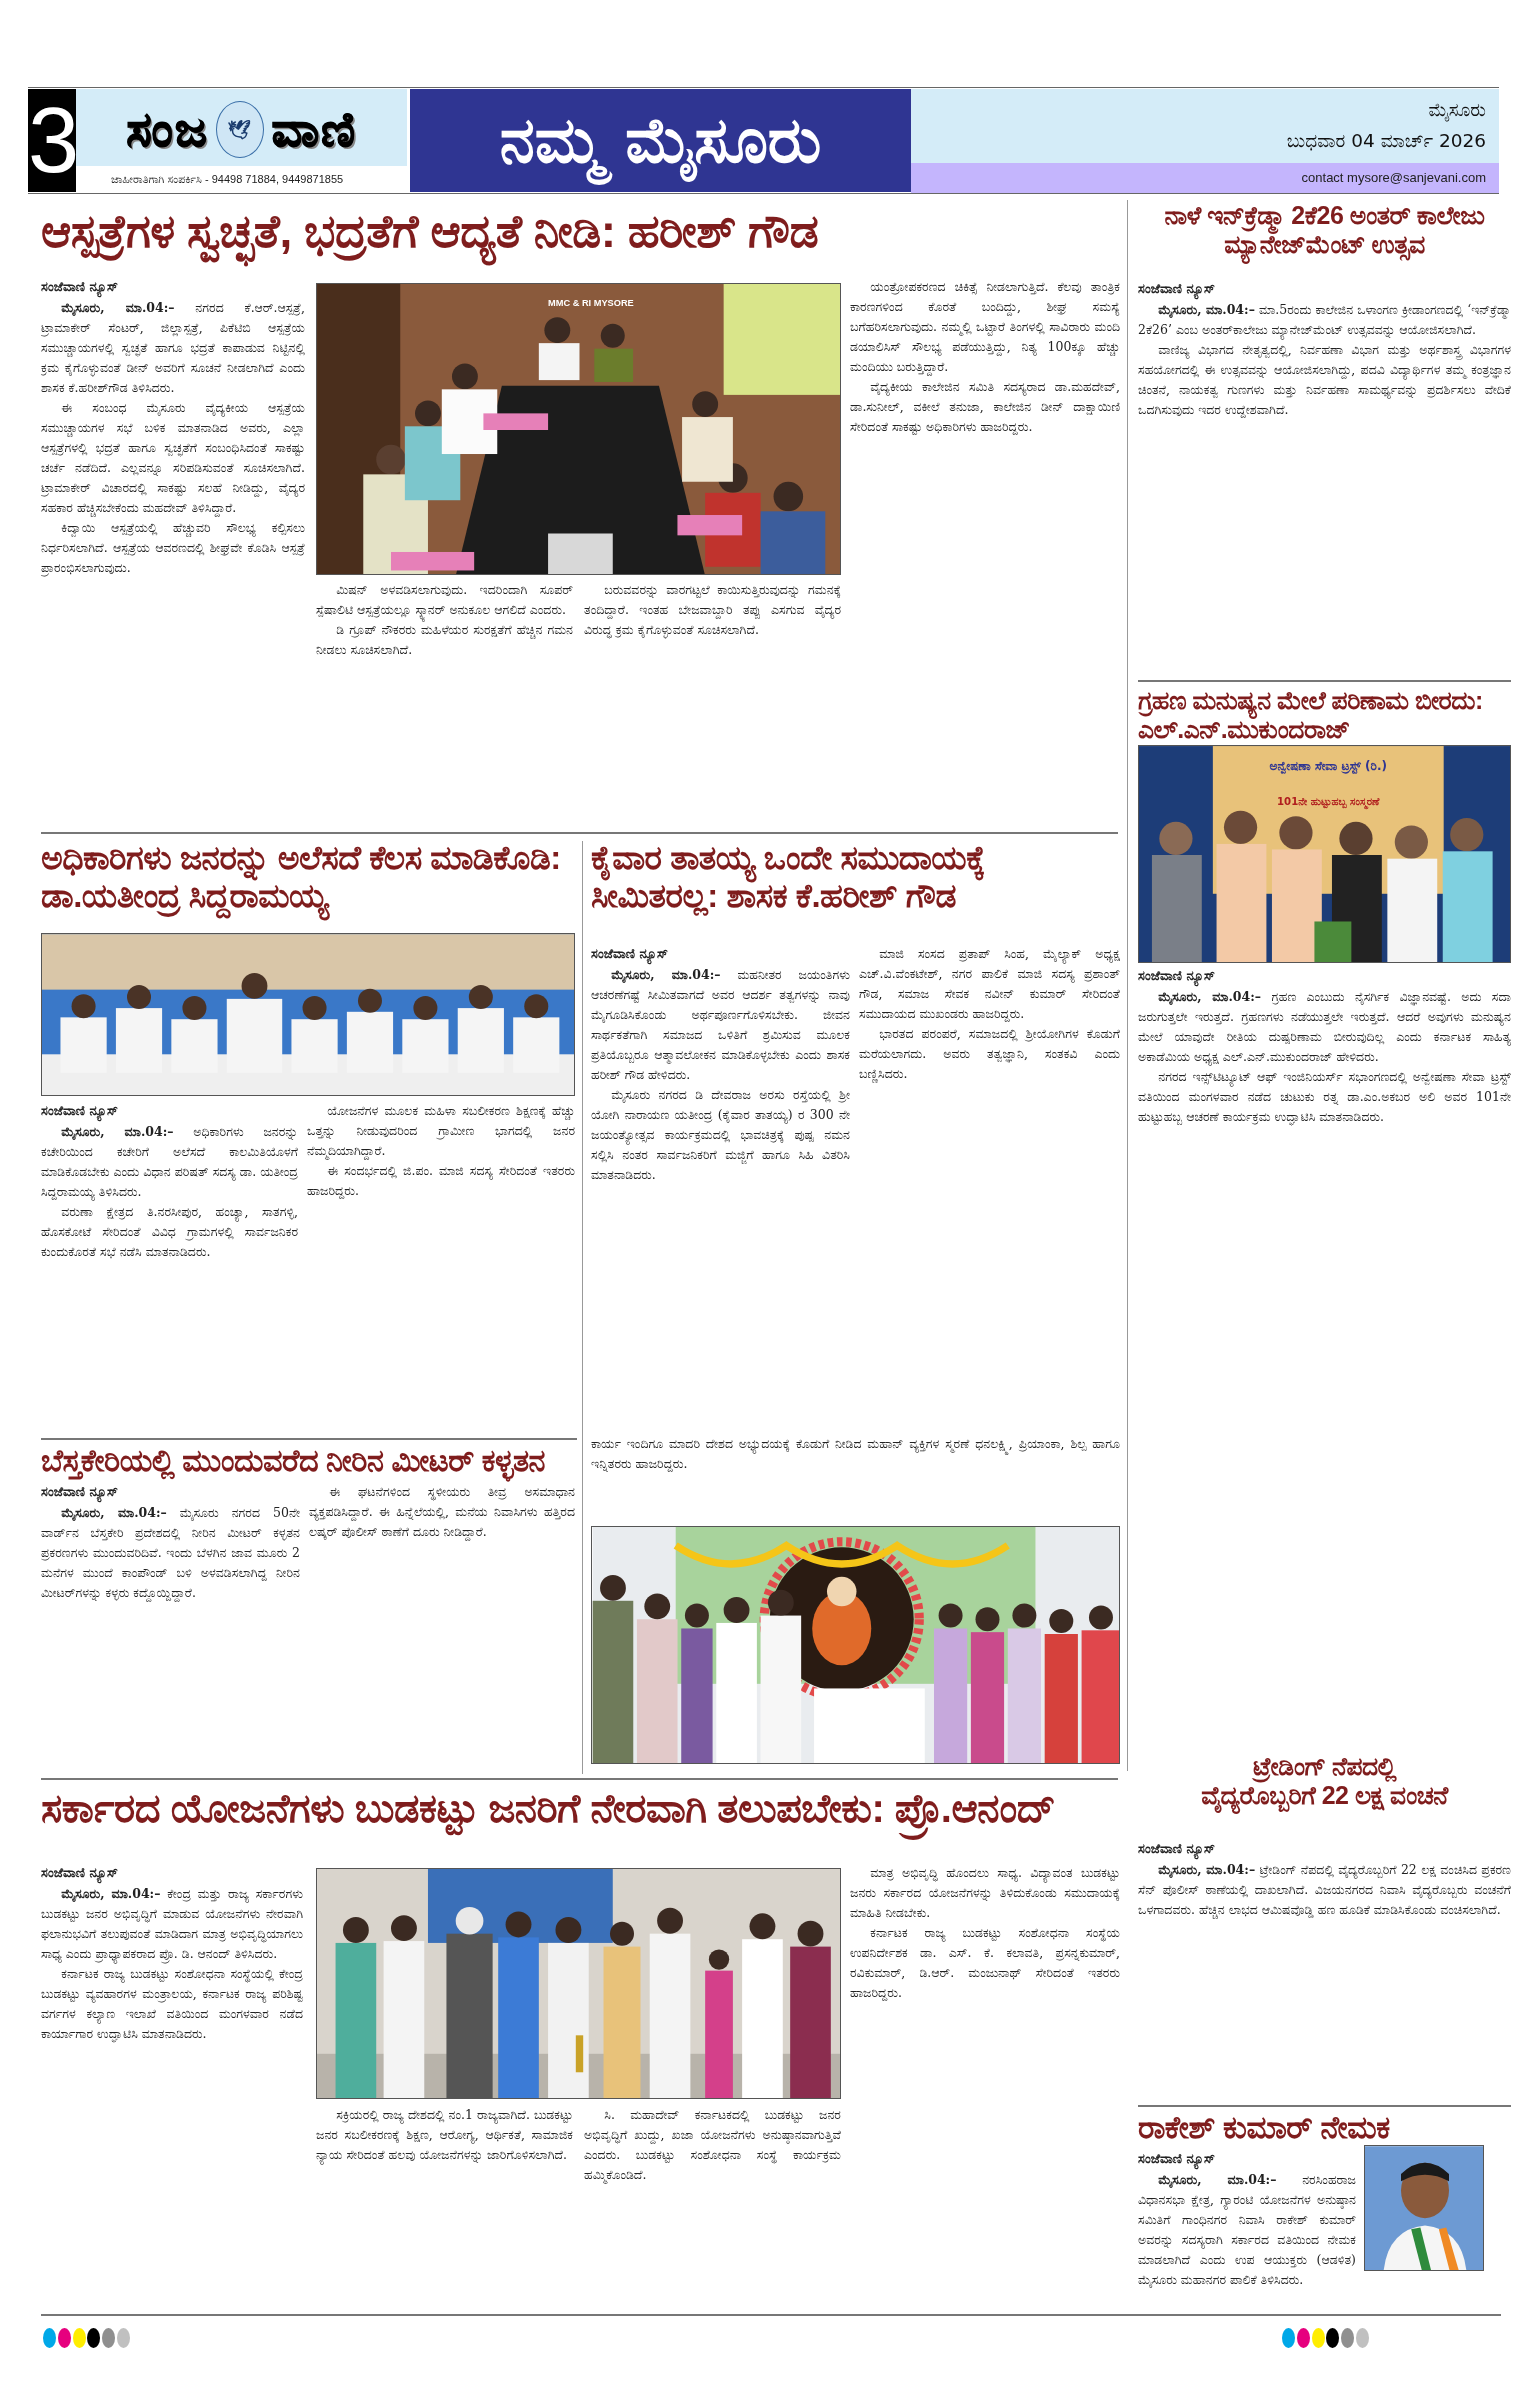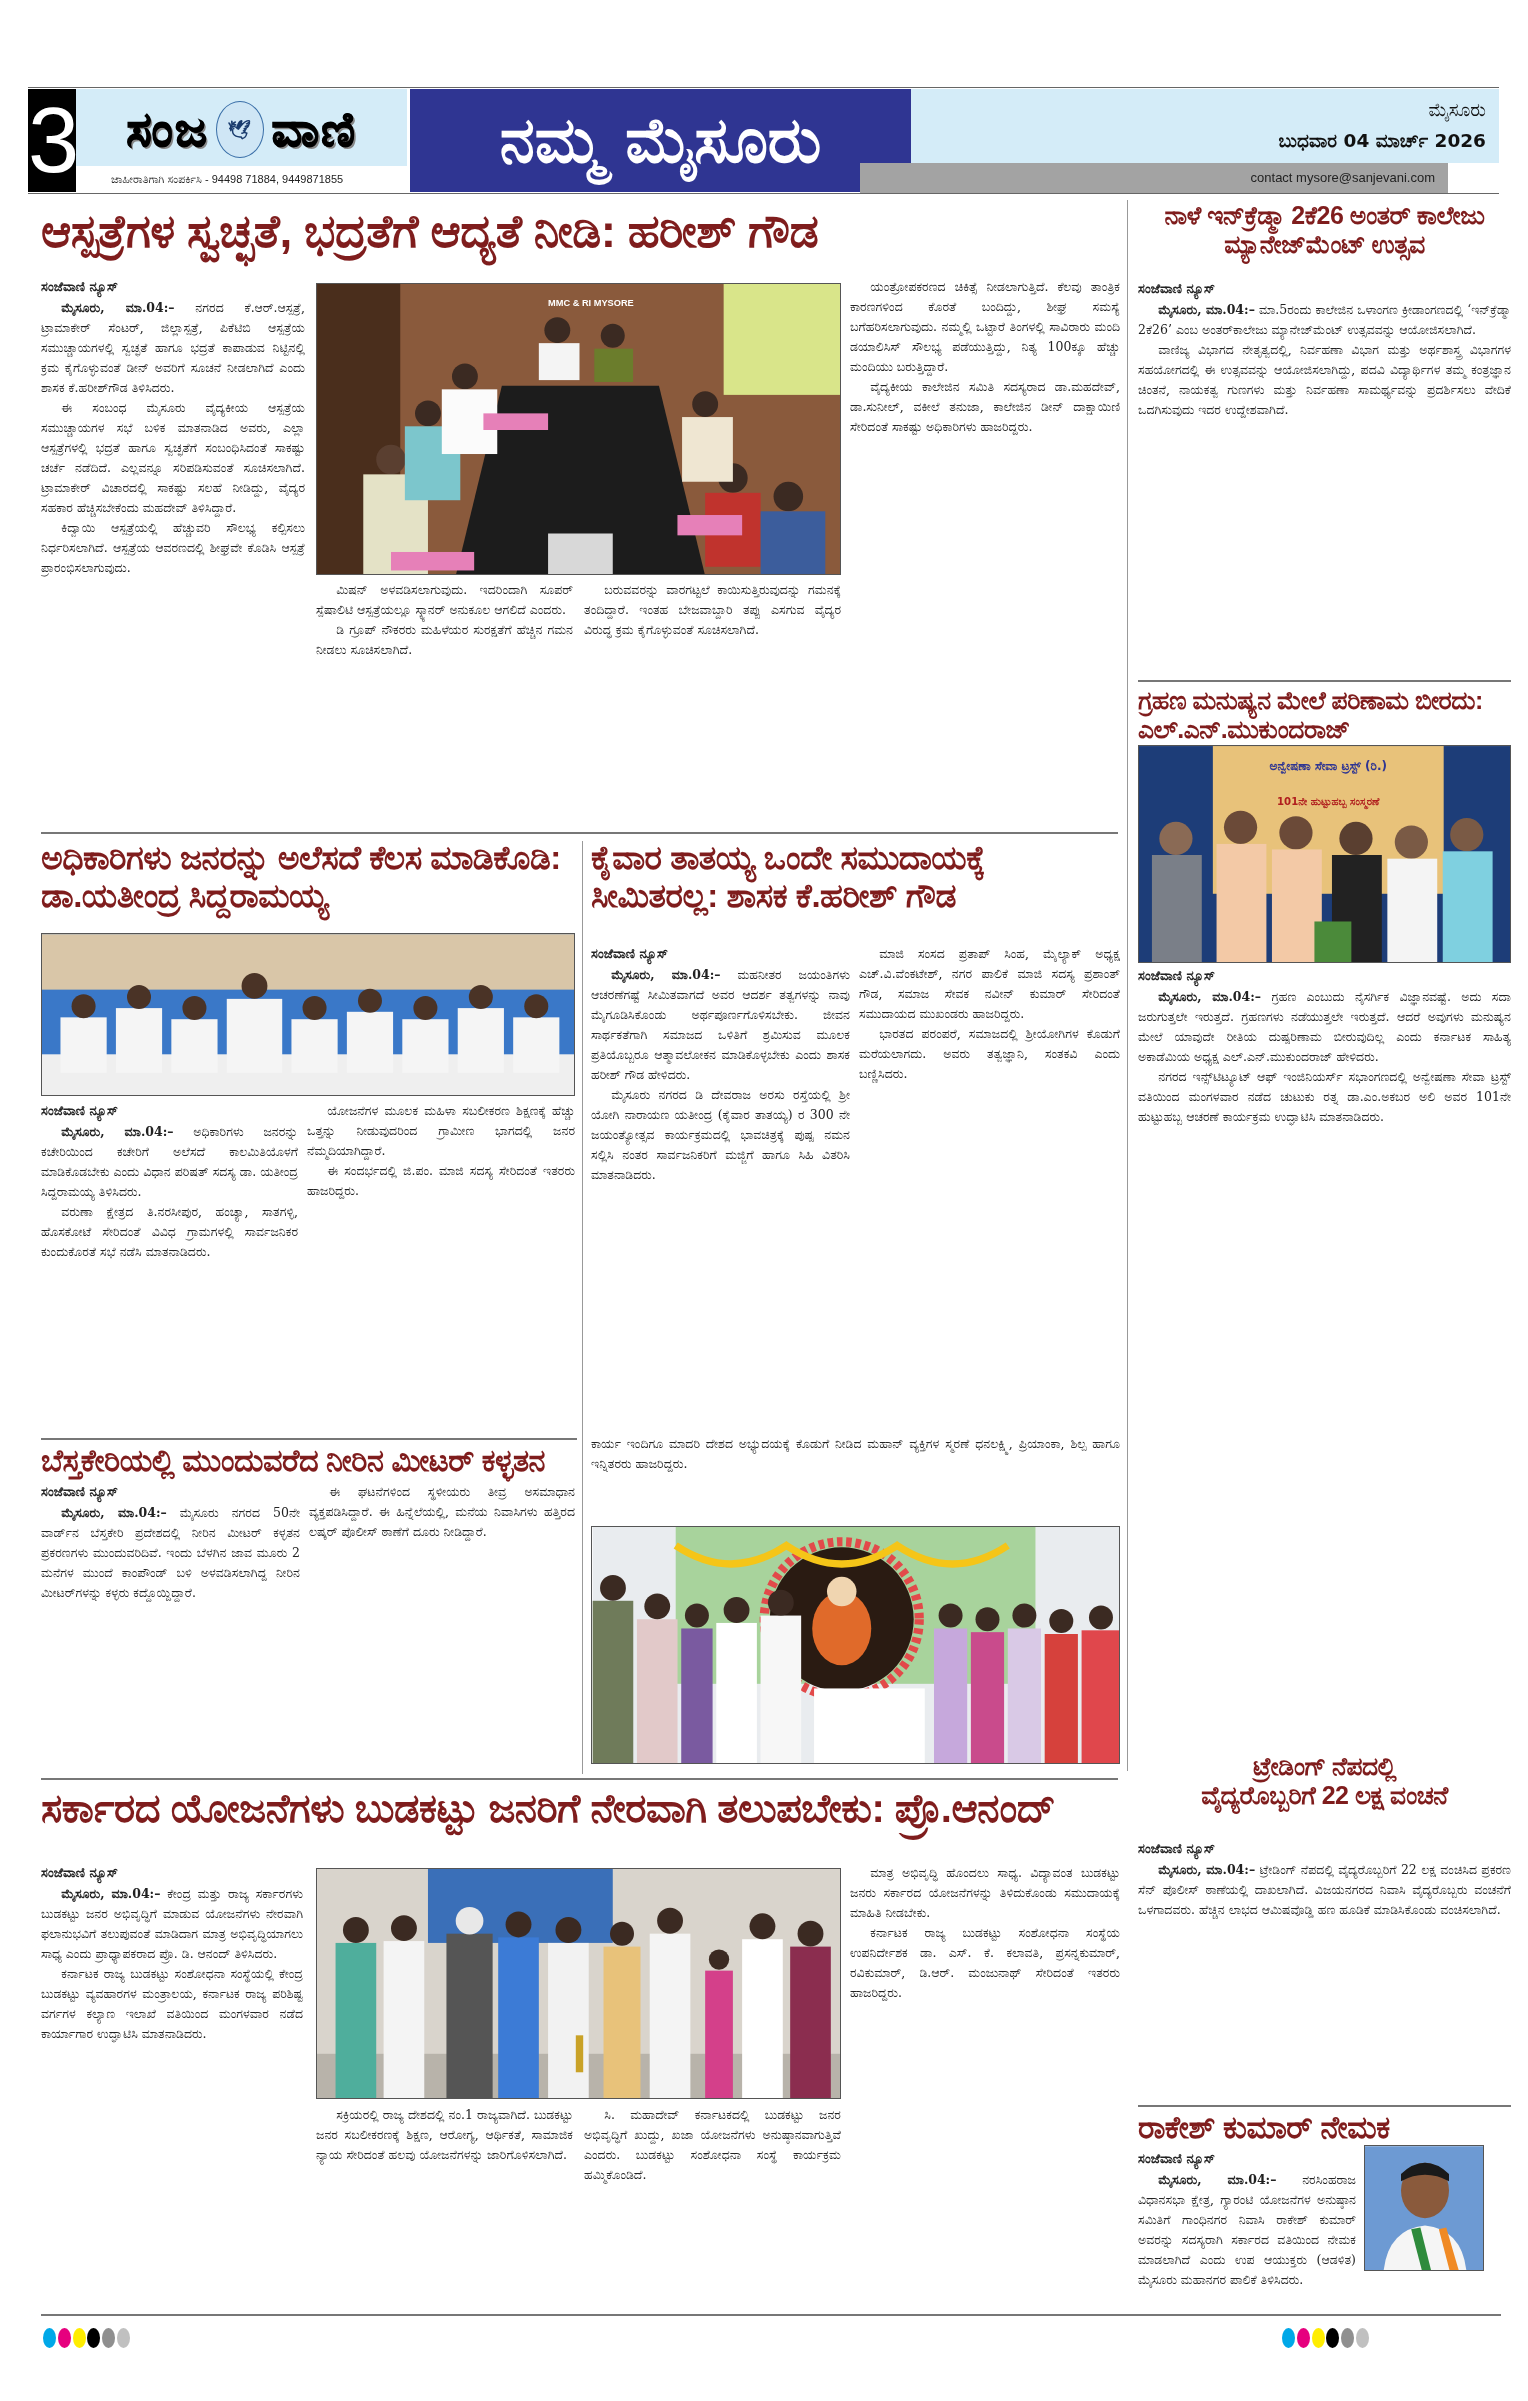--- a/index.html
+++ b/index.html
@@ -11,22 +11,22 @@
   
   #masthead { left: 28px; top: 87px; width: 1471px; height: 107px; border-top: 1.8px solid #666; border-bottom: 1.8px solid #666; }
   #page-num-box { left: 28px; top: 89px; width: 48px; height: 103px; background: #000; color: #fff; font-family: "Liberation Sans", sans-serif; font-size: 92px; line-height: 103px; text-align: center; font-weight: 300; }
   #brand-box { left: 76px; top: 89px; width: 331px; height: 103px; background: #d4ecf8; }
   #brand-logo { left: 89px; top: 96px; width: 305px; height: 67px; font-family: "DejaVu Serif", serif; font-weight: bold; font-size: 48px; line-height: 67px; color: #000; letter-spacing: 1.8px; -webkit-text-stroke: 0.9px #000; text-shadow: 1.8px 1.8px 0 #888; display: flex; align-items: center; justify-content: center; gap: 7.4px; }
   #brand-emblem { width: 48px; height: 57px; border-radius: 50%; border: 1.8px solid #3a6fa8; background: #cfe6f5; display: inline-flex; align-items: center; justify-content: center; font-size: 20.3px; color: #1a3c6e; text-shadow: none; -webkit-text-stroke: 0; }
   #brand-contact { left: 76px; top: 166px; width: 331px; height: 26px; background: #fff; font-family: "Liberation Sans", sans-serif; font-size: 11px; line-height: 26px; padding-left: 35px; color: #222; }
   .section-title-box { left: 410px; top: 89px; width: 501px; height: 103px; background: #2f3592; color: #fff; font-size: 63px; font-weight: bold; line-height: 103px; text-align: center; font-family: "DejaVu Sans", sans-serif; }
   #date-box { left: 911px; top: 89px; width: 588px; height: 74px; background: #d4ecf8; text-align: right; padding-right: 13px; }
   #date-city { display: block; font-size: 18.5px; line-height: 33px; padding-top: 3.7px; }
-  #date-line { display: block; font-size: 18.5px; line-height: 30px; font-weight: bold; }
-  #contact-box { left: 860px; top: 163px; width: 588px; height: 30px; background: #a3a3a3; text-align: right; padding-right: 13px; font-family: "Liberation Sans", sans-serif; font-size: 13px; line-height: 30px; color: #222; }
+  #date-line { display: block; font-size: 18.5px; line-height: 30px; }
+  #contact-box { left: 911px; top: 163px; width: 588px; height: 30px; background: #c4b5fd; text-align: right; padding-right: 13px; font-family: "Liberation Sans", sans-serif; font-size: 13px; line-height: 30px; color: #222; }
 
   
   .hl { font-family: Liberation Sans, sans-serif; font-weight: 900; color: #7f1d1d; line-height: 1.15; letter-spacing: -0.5px; }
   .hl-xl { font-size: 44px; }
   .hl-l { font-size: 35px; }
   .hl-m { font-size: 26px; }
 
   .col-text { font-family: "DejaVu Serif", serif; font-size: 12.5px; line-height: 20px; text-align: justify; color: #222; overflow: hidden; }
   .byline { font-weight: bold; font-family: "DejaVu Sans", sans-serif; font-size: 13px; display: block; margin-bottom: 0.9px; }
   .col-text p { text-indent: 20.3px; }

